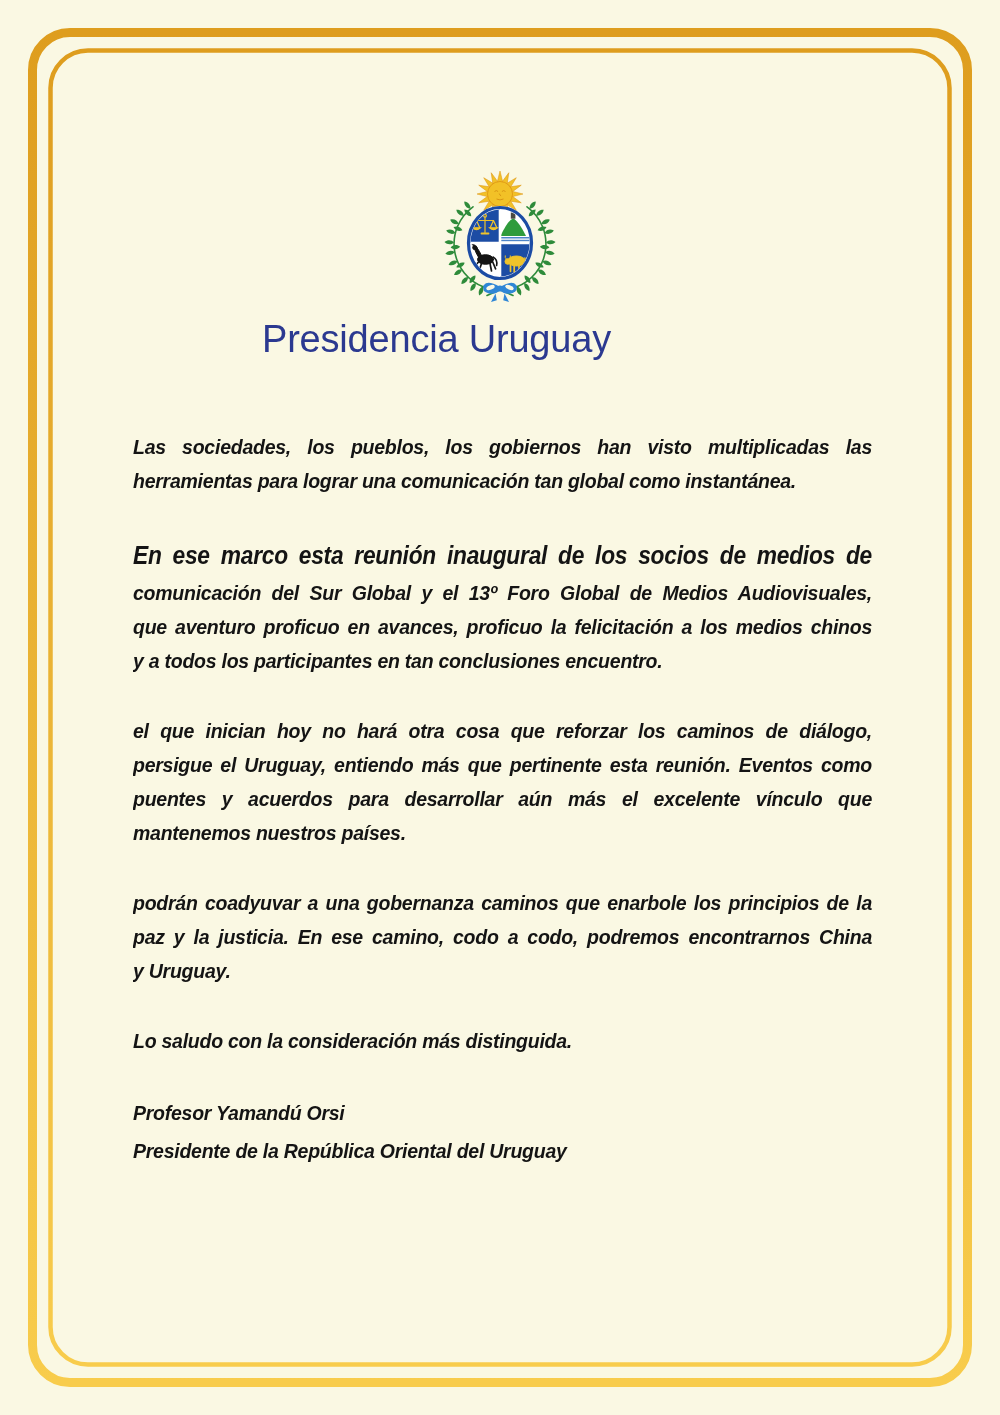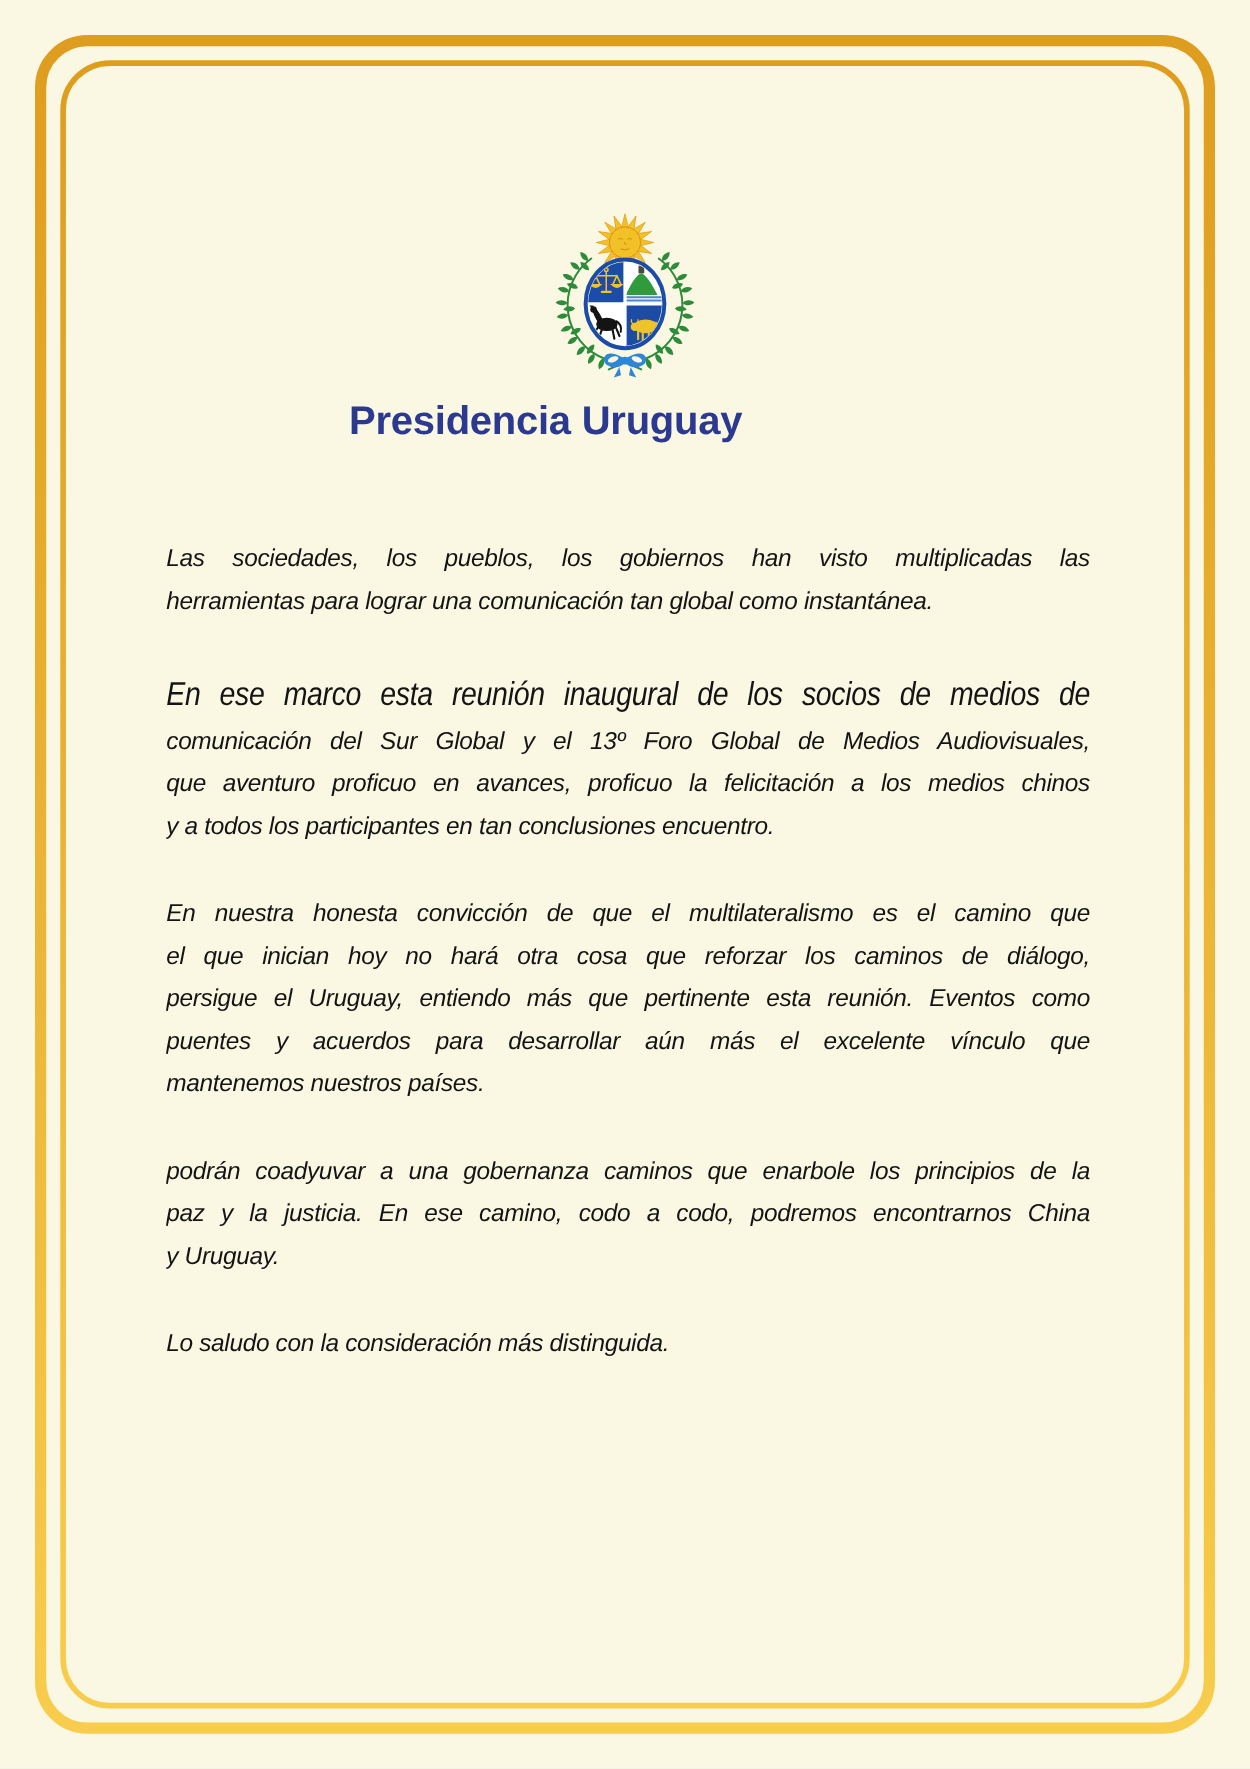--- a/index.html
+++ b/index.html
@@ -6,27 +6,27 @@
   body{background:#e8e8e8;font-family:"Liberation Sans","DejaVu Sans",sans-serif;}
   .page{
     position:relative;width:1000px;height:1415px;margin:0 auto;
     background:var(--page-bg,#FAF8E3);overflow:hidden;
   }
   .border-svg,.crest-svg{position:absolute;display:block;}
   .border-svg{left:0;top:0;}
   .crest-svg{left:440px;top:168px;}
   .wordmark{
     position:absolute;left:0;top:318px;width:873px;text-align:center;
-    font-size:32px;font-weight:bold;letter-spacing:-0.2px;
+    font-size:38px;font-weight:normal;letter-spacing:-0.2px;
     color:var(--brand-blue,#2B3990);
   }
   .letter{
     position:absolute;left:133px;top:430px;width:739px;
     color:var(--text-color,#141414);
-    font-weight:normal;font-style:italic;
+    font-weight:bold;font-style:italic;
   }
   .para{margin:0 0 36px 0;}
   .para:last-child{margin-bottom:0;}
   .line{
     height:34px;line-height:34px;font-size:19.5px;letter-spacing:-0.25px;
     overflow:hidden;white-space:nowrap;
   }
   .j{text-align:justify;text-align-last:justify;}
   .line-big{
     height:42px;line-height:42px;font-size:26.5px;letter-spacing:-0.3px;
@@ -207,32 +207,35 @@
     </div>
 
     <div class="para">
       <div class="line-big j">En ese marco esta reunión inaugural de los socios de medios de</div>
       <div class="line j">comunicación del Sur Global y el 13º Foro Global de Medios Audiovisuales,</div>
       <div class="line j">que aventuro proficuo en avances, proficuo la felicitación a los medios chinos</div>
       <div class="line">y a todos los participantes en tan conclusiones encuentro.</div>
     </div>
 
     <div class="para">
-      <div class="line j">En nuestra honesta convicción de que el multilateralismo es el camino que</div>
       <div class="line j">el que inician hoy no hará otra cosa que reforzar los caminos de diálogo,</div>
       <div class="line j">persigue el Uruguay, entiendo más que pertinente esta reunión. Eventos como</div>
       <div class="line j">puentes y acuerdos para desarrollar aún más el excelente vínculo que</div>
       <div class="line">mantenemos nuestros países.</div>
     </div>
 
     <div class="para">
       <div class="line j">podrán coadyuvar a una gobernanza caminos que enarbole los principios de la</div>
       <div class="line j">paz y la justicia. En ese camino, codo a codo, podremos encontrarnos China</div>
       <div class="line">y Uruguay.</div>
     </div>
 
     <div class="para">
       <div class="line">Lo saludo con la consideración más distinguida.</div>
     </div>
 
+    <div class="para">
+      <div class="sig-line">Profesor Yamandú Orsi</div>
+      <div class="sig-line">Presidente de la República Oriental del Uruguay</div>
+    </div>
 
   </div>
 </div>
 
 </body></html>

